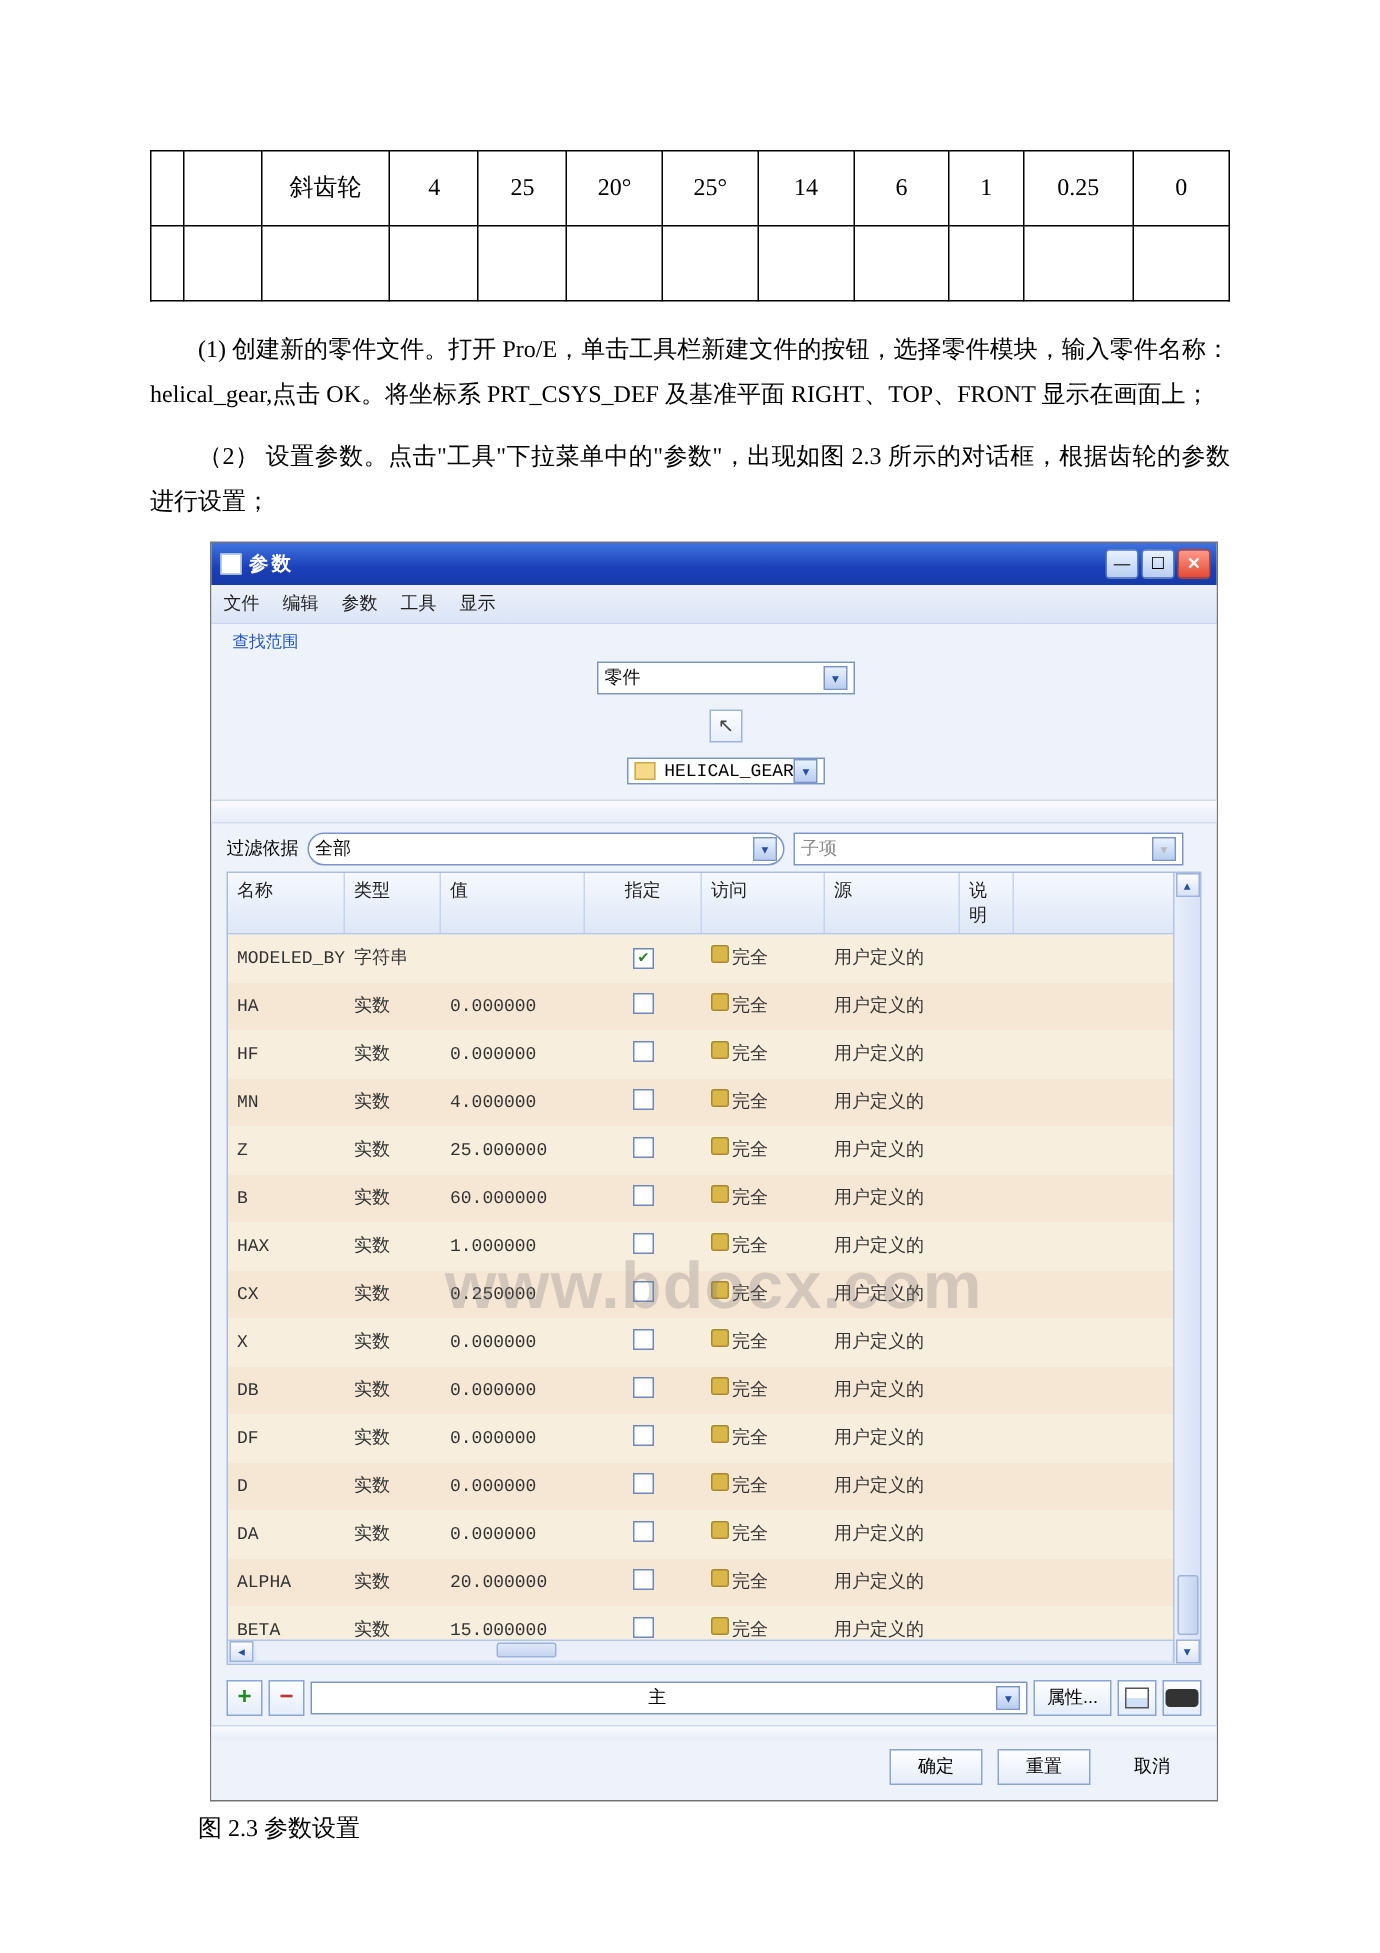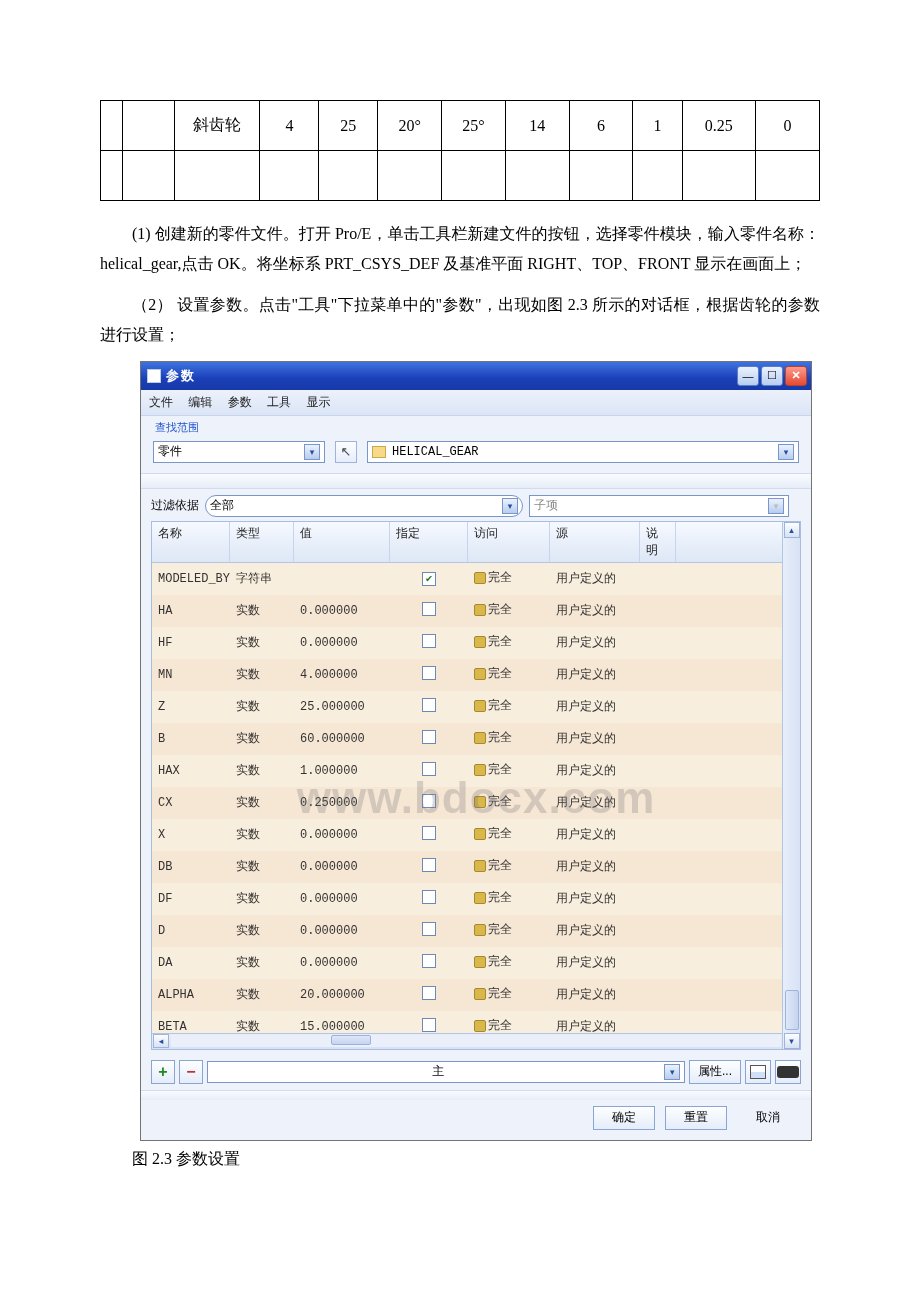--- a/index.html
+++ b/index.html
@@ -16,41 +16,41 @@
     .titlebar-left { display:flex; align-items:center; gap:5px; padding-left:2px; }
     .tb-icon { width:14px; height:14px; background:#fff; border:1px solid #bcd; }
     .titleText { color:#fff; font-weight:bold; font-size:13px; letter-spacing:2px; }
     .winbtns { display:flex; gap:2px; }
     .wbtn { width:22px; height:20px; background:linear-gradient(to bottom,#eaf2ff,#b8cdef); border:1px solid #5a7fc7; border-radius:3px; display:flex; align-items:center; justify-content:center; font-size:11px; font-family: Arial; }
     .wbtn.close { background:linear-gradient(to bottom,#ff9a8a,#e34a33); color:#fff; border-color:#b5432f; font-weight:bold; }
     .menubar { background:linear-gradient(to bottom,#ecf1fb,#dbe5f6); padding:4px 8px; font-size:12px; color:#1e1e1e; border-bottom:1px solid #c7d4ee; }
     .menu-item { margin-right:12px; }
     .body-area { background:#eef3fb; }
     .scope { padding:4px 10px 2px 14px; color:#2255cc; font-size:11px; }
-    .scope-row { display:flex; gap:10px; padding:4px 12px 10px 12px; align-items:center; }
+    .scope-row { display:flex; gap:10px; padding:4px 12px 10px 28px; align-items:center;flex-direction:column; }
     .combo { background:#fff; border:1px solid #7a96c9; height:22px; display:flex; align-items:center; justify-content:space-between; padding:0 4px; font-size:12px; font-family:"SimSun"; }
     .combo .arrow { width:16px; height:16px; background:linear-gradient(to bottom,#eaf2ff,#b8cdef); border:1px solid #7a96c9; display:flex; align-items:center; justify-content:center; font-size:9px; color:#24509f; }
     .ptr-btn { width:22px; height:22px; background:linear-gradient(to bottom,#fcfdff,#e7eefb); border:1px solid #9eb3da; display:flex; align-items:center; justify-content:center; font-size:13px; color:#444; }
     .foldicon { width:14px; height:12px; background:#f6da8a; border:1px solid #c9aa4a; display:inline-block; margin-right:6px; }
     .divbar { height:16px; background:linear-gradient(to bottom,#f9fbff,#e7edf8); border-top:1px solid #d0dbef; border-bottom:1px solid #d0dbef; }
     .filter-row { display:flex; align-items:center; gap:6px; padding:6px 22px 4px 10px; }
     .filter-combo { flex:1;border-radius:11px; }
     .sub-combo { width:260px; }
     .grid-wrap { position:relative; margin:0 10px 4px 10px; border:1px solid #a9bde0; background:#f4f6fb; }
     .grid-header { display:flex; background:linear-gradient(to bottom,#f6f9ff,#dde7f6); border-bottom:1px solid #b5c6e4; }
     .gh { border-right:1px solid #c7d4ee; padding:3px 6px; font-size:12px; color:#1e1e1e; }
-    .c-name{width:78px;} .c-type{width:64px;} .c-val{width:96px;} .c-spec{width:78px; } .c-acc{width:82px;} .c-src{width:90px;} .c-desc{width:36px;}
+    .c-name{width:78px;} .c-type{width:64px;} .c-val{width:96px;} .c-spec{width:78px; text-align:center;} .c-acc{width:82px;} .c-src{width:90px;} .c-desc{width:36px;}
     .grid-body { position:relative; max-height:470px; overflow:hidden; }
     .grow { display:flex; align-items:center; height:32px; }
     .grow:nth-child(odd){ background:#f6e7d4; }
     .grow:nth-child(even){ background:#f8eedd; }
     .gc { padding:0 6px; font-size:12px; color:#333; font-family: "Courier New","SimSun",monospace; }
     .c-spec .chk { width:14px; height:14px; border:1px solid #6f89b7; background:#fff; display:inline-block; }
     .c-spec .chk.on::after { content:"✔"; color:#2a7a2a; font-size:11px; display:block; text-align:center; line-height:12px; }
-    .lockicon { display:inline-flex; align-items:center; gap:2px; }
+    .lockicon { display:inline-flex; align-items:flex-start; gap:2px; }
     .lockicon .lk { width:12px; height:12px; background:#d9b74a; border:1px solid #a78a2c; border-radius:2px; display:inline-block; }
     .vscroll { position:absolute; right:0; top:0; bottom:0; width:18px; background:linear-gradient(to right,#e7eefb,#d8e2f5); border-left:1px solid #b5c6e4; display:flex; flex-direction:column; justify-content:space-between; align-items:center; }
     .vscroll .sbtn { width:16px; height:16px; background:linear-gradient(to bottom,#fcfdff,#d8e2f5); border:1px solid #9eb3da; font-size:9px; color:#24509f; display:flex; align-items:center; justify-content:center; }
     .vscroll .thumb { width:14px; height:40px; background:linear-gradient(to right,#dfe8f8,#c5d4ef); border:1px solid #9eb3da; border-radius:2px; margin:1px; position:absolute; bottom:18px; }
     .hscroll { height:16px; background:linear-gradient(to bottom,#e7eefb,#d8e2f5); border-top:1px solid #b5c6e4; display:flex; align-items:center; justify-content:space-between; padding:0 1px; position:relative;}
     .hscroll .sbtn { width:16px; height:14px; background:linear-gradient(to bottom,#fcfdff,#d8e2f5); border:1px solid #9eb3da; font-size:9px; color:#24509f; display:flex; align-items:center; justify-content:center; }
     .hscroll .track { flex:1; height:12px; background:#eaeffa; margin:0 2px; position:relative; }
     .hscroll .thumb { position:absolute; left:160px; width:40px; height:10px; top:0; background:linear-gradient(to bottom,#dfe8f8,#c5d4ef); border:1px solid #9eb3da; border-radius:2px; }
     .toolbar-row { display:flex; align-items:center; gap:4px; padding:6px 10px; }
     .sqbtn { width:24px; height:24px; border:1px solid #8aa5d2; background:linear-gradient(to bottom,#fdfeff,#e5edfa); display:flex; align-items:center; justify-content:center; font-weight:bold; font-size:16px; }

